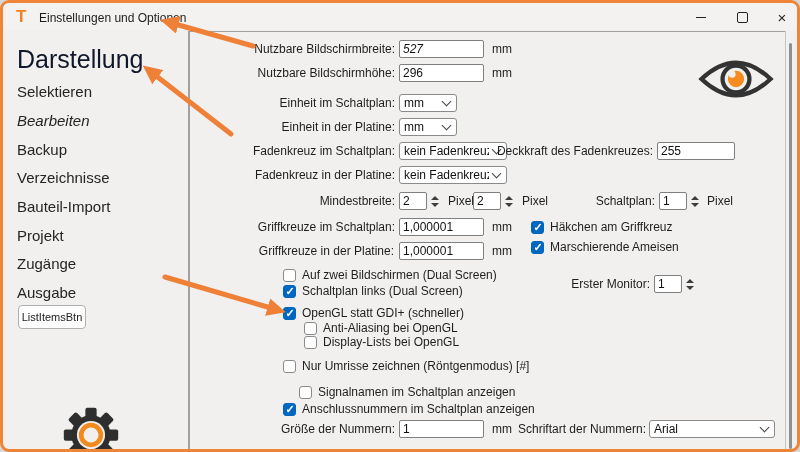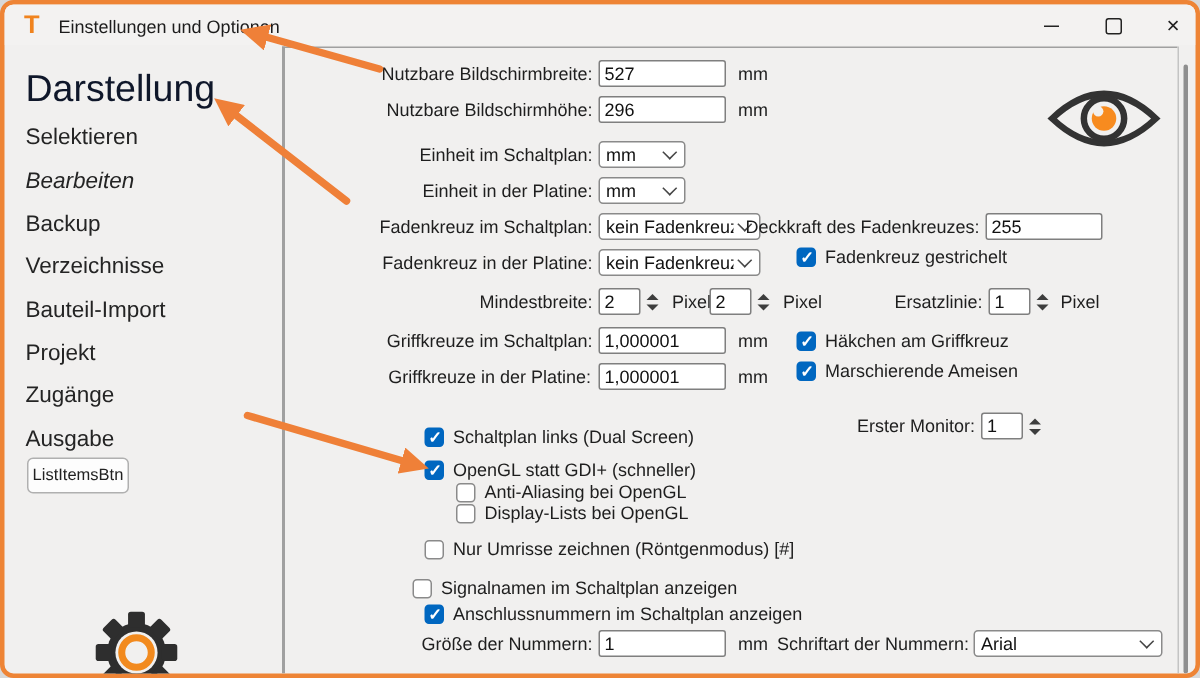--- a/index.html
+++ b/index.html
@@ -100,21 +100,21 @@
   <div id="scrollbar-thumb" class="abs"></div>
 
   <svg class="abs" style="left:694px;top:52px;" width="78" height="48" viewBox="0 0 80 50">
     <path d="M4,25 Q40,-9 76,25 Q40,59 4,25 Z" fill="none" stroke="#333" stroke-width="4.5"></path>
     <circle cx="40" cy="25" r="14" fill="none" stroke="#333" stroke-width="4.5"></circle>
     <circle cx="40" cy="25" r="8.5" fill="#f78b1f"></circle>
     <circle cx="36" cy="20" r="3.6" fill="#f1f0ef"></circle>
   </svg>
 
   <div class="lbl abs" style="left:192px;top:39px;width:200px;">Nutzbare Bildschirmbreite:</div>
-  <input class="txt abs" style="left: 396px; top: 37px; width: 85px;" value="527">
+  <input class="txt abs" style="left: 396px; top: 37px; width: 85px; font-style: italic;" value="527">
   <div class="unit abs" style="left:489px;top:39px;">mm</div>
 
   <div class="lbl abs" style="left:192px;top:63px;width:200px;">Nutzbare Bildschirmhöhe:</div>
   <input class="txt abs" style="left: 396px; top: 61px; width: 85px;" value="296">
   <div class="unit abs" style="left:489px;top:63px;">mm</div>
 
   <div class="lbl abs" style="left:192px;top:93px;width:200px;">Einheit im Schaltplan:</div>
   <div class="sel abs" style="left:396px;top:91px;width:58px;">
     <span class="sel-val">mm</span>
     <span class="chev"></span>
@@ -153,20 +153,24 @@
   <div class="unit abs" style="left:519px;top:191px;">Pixel</div>
 
   <div class="lbl abs" style="left:192px;top:217px;width:200px;">Griffkreuze im Schaltplan:</div>
   <input class="txt abs" style="left: 396px; top: 215px; width: 85px;" value="1,000001">
   <div class="unit abs" style="left:489px;top:217px;">mm</div>
 
   <div class="lbl abs" style="left:191px;top:241px;width:200px;">Griffkreuze in der Platine:</div>
   <input class="txt abs" style="left: 396px; top: 239px; width: 85px;" value="1,000001">
   <div class="unit abs" style="left:489px;top:241px;">mm</div>
 
+  <div class="cbx-row abs" style="left:280px;top:265px;">
+    <div class="cbx"></div>
+    <div class="cbl">Auf zwei Bildschirmen (Dual Screen)</div>
+  </div>
   <div class="cbx-row abs" style="left:280px;top:281px;">
     <div class="cbx checked"></div>
     <div class="cbl">Schaltplan links (Dual Screen)</div>
   </div>
 
   <div class="cbx-row abs" style="left:280px;top:303px;justify-content:flex-end;">
     <div class="cbx checked"></div>
     <div class="cbl">OpenGL statt GDI+ (schneller)</div>
   </div>
   <div class="cbx-row abs" style="left:301px;top:332px;">
@@ -176,42 +180,38 @@
   <div class="cbx-row abs" style="left:301px;top:318px;">
     <div class="cbx"></div>
     <div class="cbl">Anti-Aliasing bei OpenGL</div>
   </div>
 
   <div class="cbx-row abs" style="left:280px;top:356px;">
     <div class="cbx"></div>
     <div class="cbl">Nur Umrisse zeichnen (Röntgenmodus)  [#]</div>
   </div>
 
-  <div class="cbx-row abs" style="left:272px;top:382px;justify-content:flex-end;">
+  <div class="cbx-row abs" style="left:296px;top:382px;justify-content:flex-end;">
     <div class="cbx"></div>
     <div class="cbl">Signalnamen im Schaltplan anzeigen</div>
   </div>
   <div class="cbx-row abs" style="left:280px;top:399px;">
     <div class="cbx checked"></div>
     <div class="cbl">Anschlussnummern im Schaltplan anzeigen</div>
   </div>
 
   <div class="lbl abs" style="left:192px;top:419px;width:200px;">Größe der Nummern:</div>
   <input class="txt abs" style="left: 396px; top: 417px; width: 85px;" value="1">
   <div class="unit abs" style="left:489px;top:419px;">mm</div>
 
   <div class="lbl abs" style="left:450px;top:141px;width:200px;">Deckkraft des Fadenkreuzes:</div>
   <input class="txt abs" style="left: 654px; top: 139px; width: 78px;" value="255">
 
-  <div class="cbx-row abs" style="left:528px;top:161px;">
-    <div class="cbx checked"></div>
-    <div class="cbl">Fadenkreuz gestrichelt</div>
-  </div>
-
-  <div class="lbl abs" style="left:452px;top:191px;width:200px;">Ersatzlinie:</div>
+
+  <div class="lbl abs" style="left:452px;top:191px;width:200px;">Schaltplan:</div>
   <input class="txt abs" style="left: 656px; top: 189px; width: 28px;" value="1">
   <div class="spin abs" style="left:686px;top:189px;">
       <div class="tri-up"></div>
       <div class="tri-dn"></div>
     </div>
   <div class="unit abs" style="left:704px;top:191px;">Pixel</div>
 
   <div class="cbx-row abs" style="left:528px;top:237px;">
     <div class="cbx checked"></div>
     <div class="cbl">Marschierende Ameisen</div>

